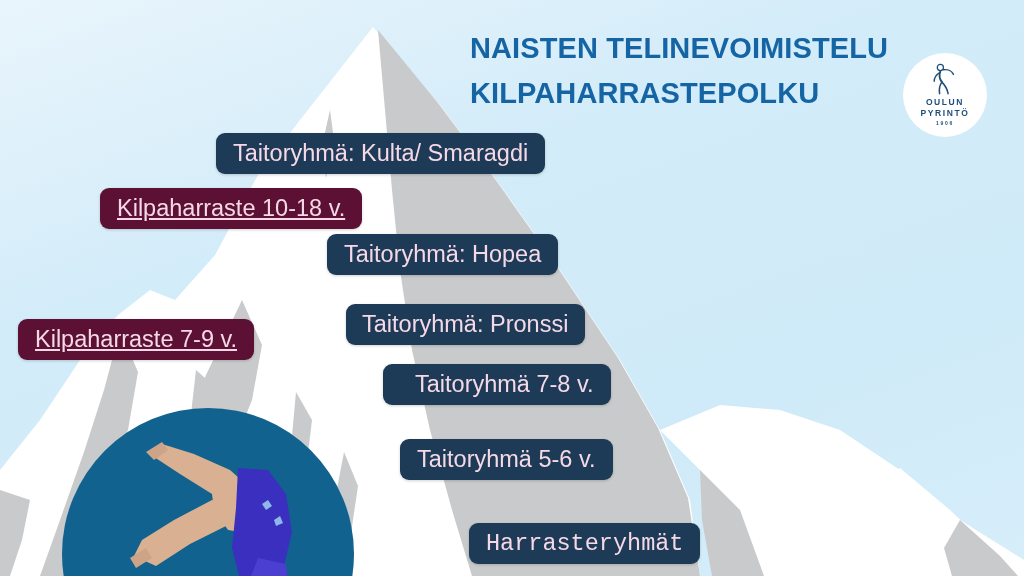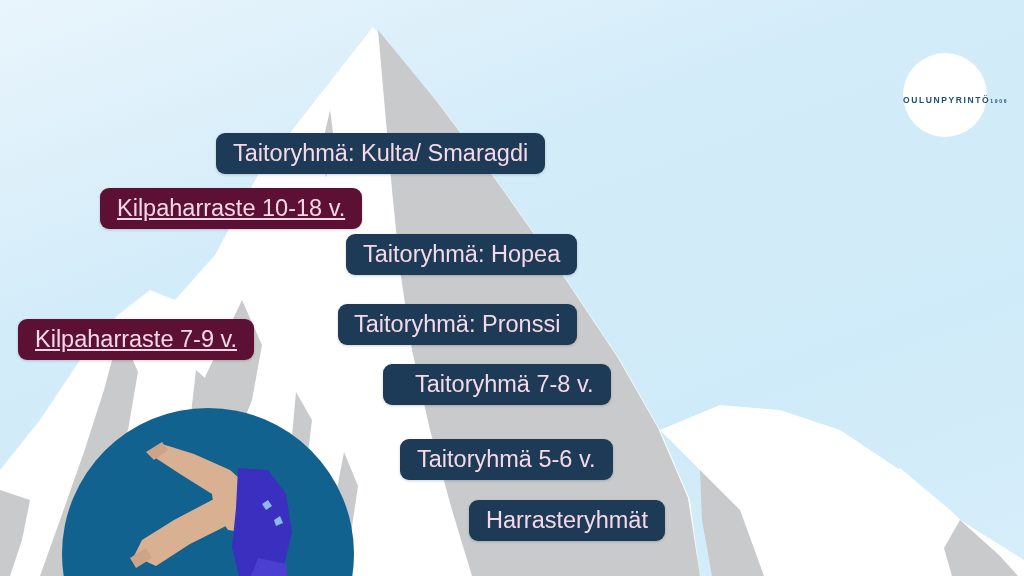--- a/index.html
+++ b/index.html
@@ -60,21 +60,21 @@
   
   .logo {
     position: absolute;
     left: 903px;
     top: 53px;
     width: 84px;
     height: 84px;
     border-radius: 50%;
     background: #ffffff;
     display: flex;
-    flex-direction: row;
+    flex-direction: column;
     align-items: center;
     justify-content: flex-start;
     padding-top: 9px;
     box-sizing: border-box;
   }
   .logo-mark { width: 34px; height: 34px; display: block; }
   .logo-text {
     color: #1f4e79;
     font-size: 8.5px;
     font-weight: bold;
@@ -181,39 +181,43 @@
 
       <path fill="#d9b091" d="M152 186 L168 198 L172 226 L180 258 L170 266 L156 232 L148 200 Z"></path>
       <path fill="#d9b091" d="M176 228 L192 238 L198 266 L192 282 L180 278 L178 254 Z"></path>
       <path fill="#cda488" d="M160 258 L180 254 L188 272 L172 280 L158 272 Z"></path>
       <path fill="#cda488" d="M184 270 L202 266 L208 282 L192 290 L182 282 Z"></path>
 
       <path fill="#cda488" d="M144 182 L158 176 L164 188 L150 194 Z"></path>
     </svg>
   </div>
 
+  <div class="title">
+    <span class="title-line">NAISTEN TELINEVOIMISTELU</span>
+    <span class="title-line">KILPAHARRASTEPOLKU</span>
+  </div>
 
   <div class="logo">
     <svg class="logo-mark" viewBox="0 0 40 44">
       <circle cx="14" cy="7" r="4" fill="none" stroke="#1f4e79" stroke-width="1.6"></circle>
       <path d="M18 10 C24 9 29 12 31 16" fill="none" stroke="#1f4e79" stroke-width="1.8" stroke-linecap="round"></path>
       <path d="M14 12 C12 17 13 22 16 26" fill="none" stroke="#1f4e79" stroke-width="2.4" stroke-linecap="round"></path>
       <path d="M16 26 C13 30 12 35 13 41" fill="none" stroke="#1f4e79" stroke-width="2" stroke-linecap="round"></path>
       <path d="M16 26 C20 30 23 35 24 41" fill="none" stroke="#1f4e79" stroke-width="2" stroke-linecap="round"></path>
       <path d="M14 13 C9 16 6 20 6 25" fill="none" stroke="#1f4e79" stroke-width="1.8" stroke-linecap="round"></path>
     </svg>
     <div class="logo-text">OULUN</div>
     <div class="logo-text">PYRINTÖ</div>
     <div class="logo-year">1906</div>
   </div>
 
   <div id="steps">
       <div class="step navy" style="left: 216px; top: 133px;">Taitoryhmä: Kulta/ Smaragdi</div>
       <div class="step maroon" style="left: 100px; top: 188px;">Kilpaharraste 10-18 v.</div>
-      <div class="step navy" style="left: 327px; top: 234px; margin-left: 19px;">Taitoryhmä: Hopea</div>
-      <div class="step navy" style="left: 338px; top: 304px; padding-left: 16px;">Taitoryhmä: Pronssi</div>
+      <div class="step navy" style="left: 327px; top: 234px;">Taitoryhmä: Hopea</div>
+      <div class="step navy" style="left: 346px; top: 304px; padding-left: 16px;">Taitoryhmä: Pronssi</div>
       <div class="step maroon" style="left: 18px; top: 319px;">Kilpaharraste 7-9 v.</div>
       <div class="step navy" style="left: 383px; top: 364px; padding-left: 32px;">Taitoryhmä 7-8 v.</div>
       <div class="step navy" style="left: 400px; top: 439px;">Taitoryhmä 5-6 v.</div>
-      <div class="step navy" style="left: 469px; top: 500px;">Harrasteryhmät</div>
+      <div class="step navy" style="left: 469px; top: 523px; font-family: Liberation Mono, monospace;">Harrasteryhmät</div>
     </div>
 
 </div>
 
 </body></html>

